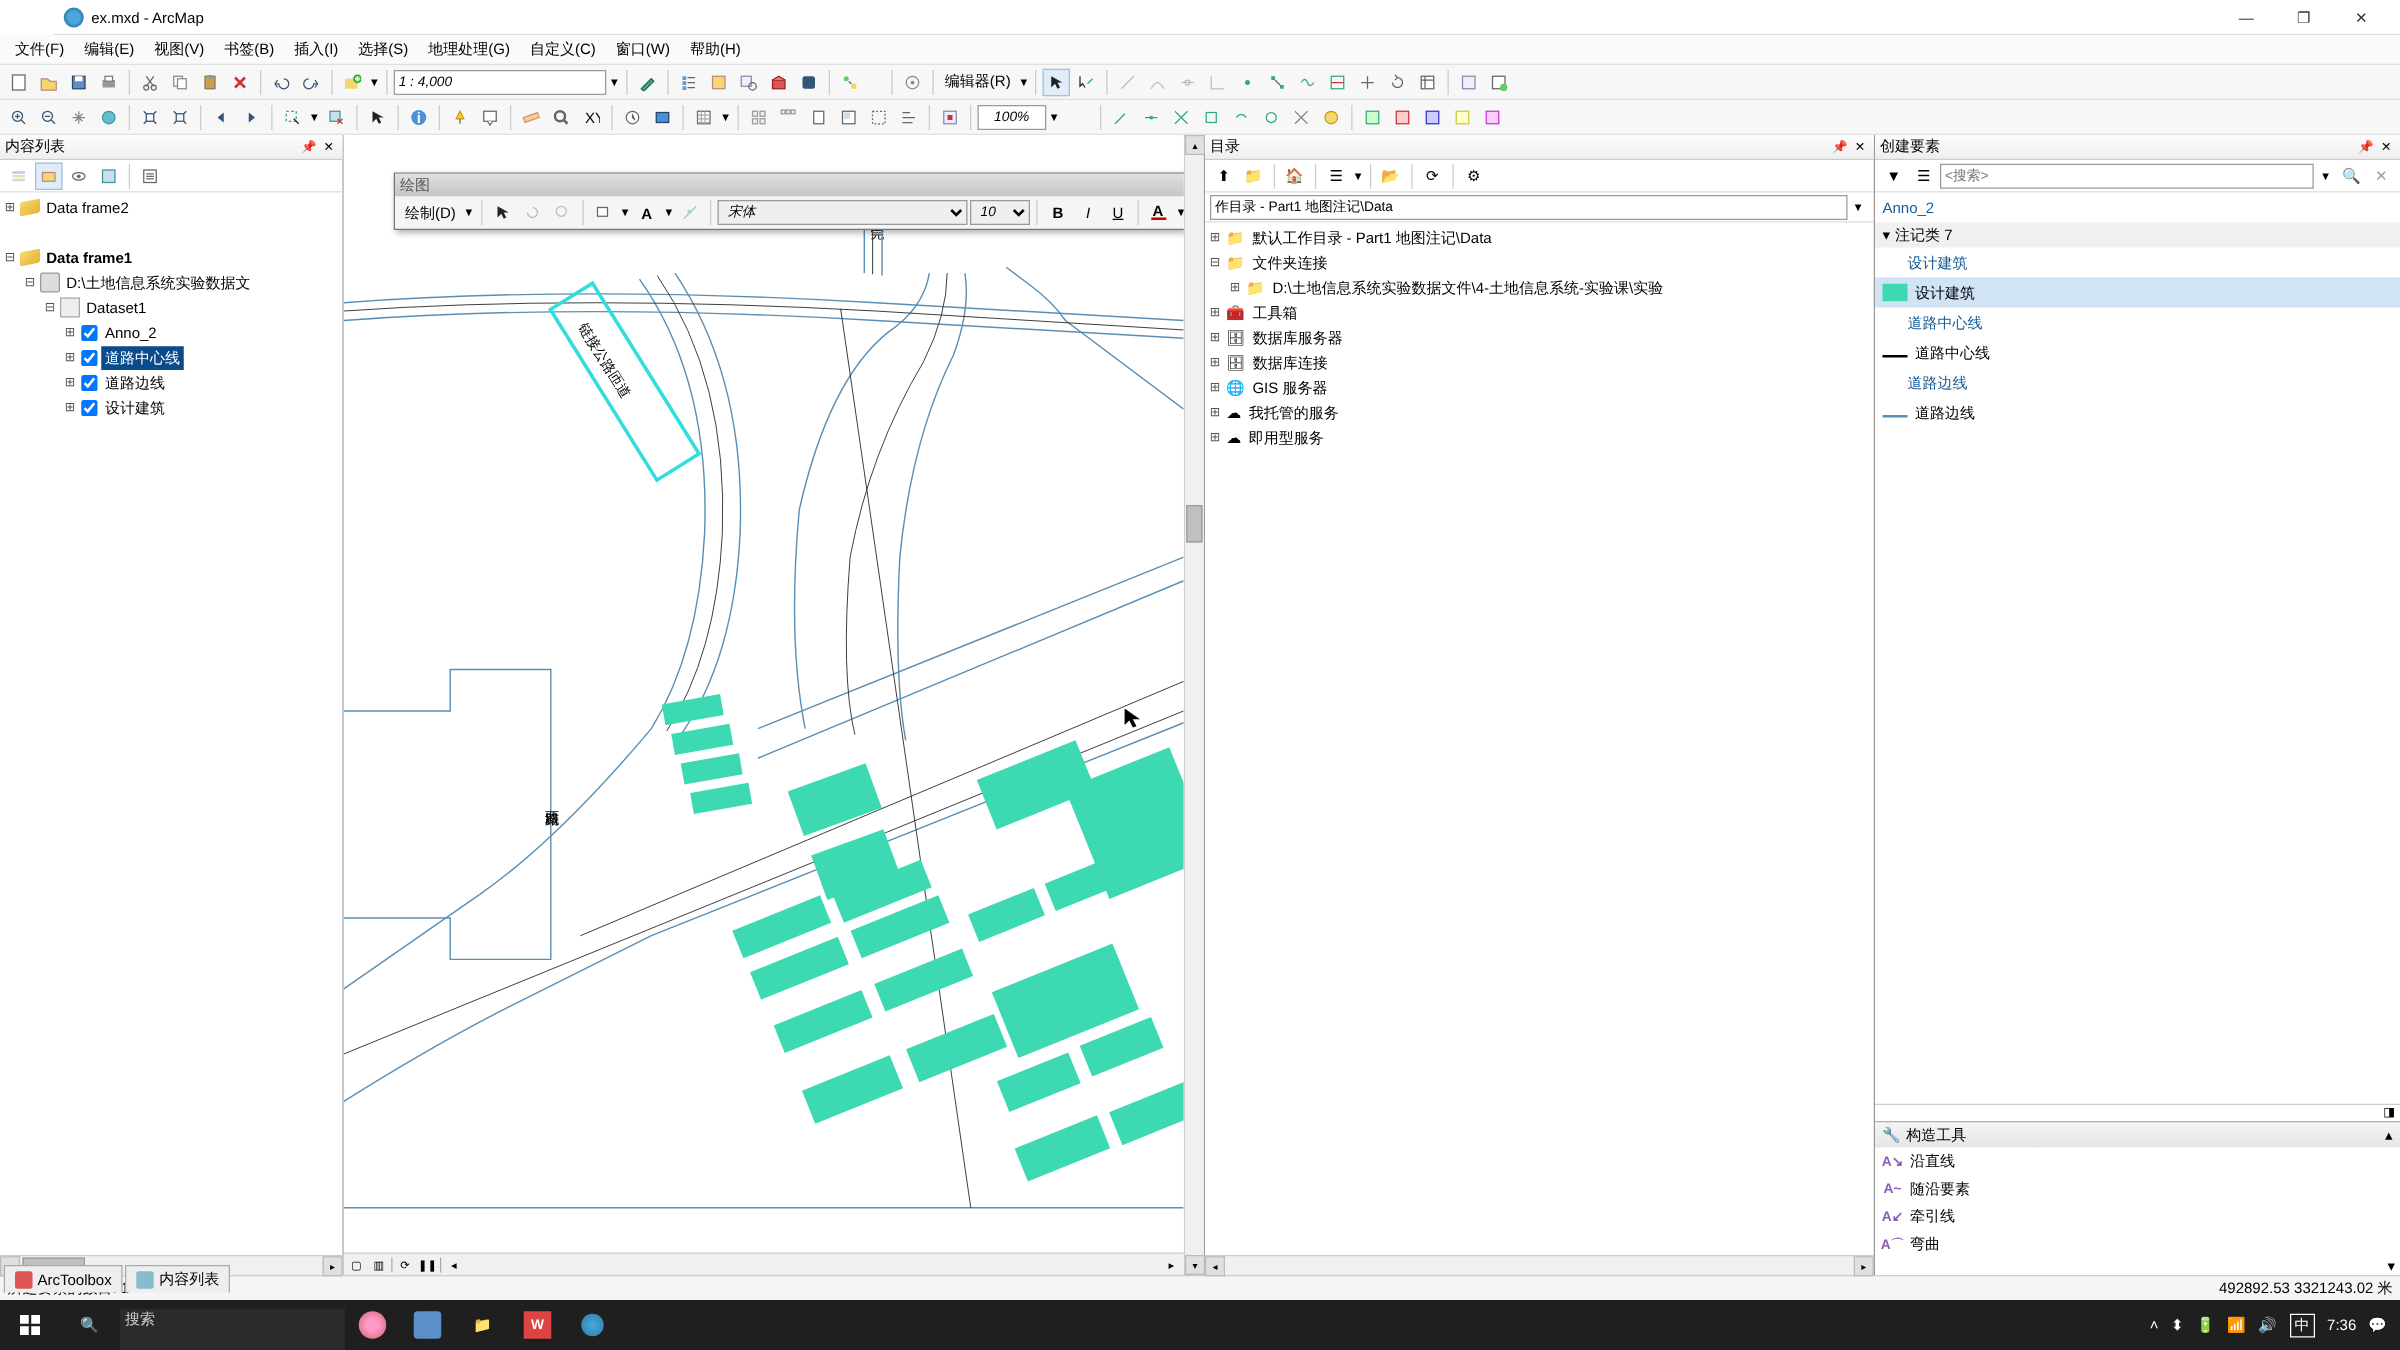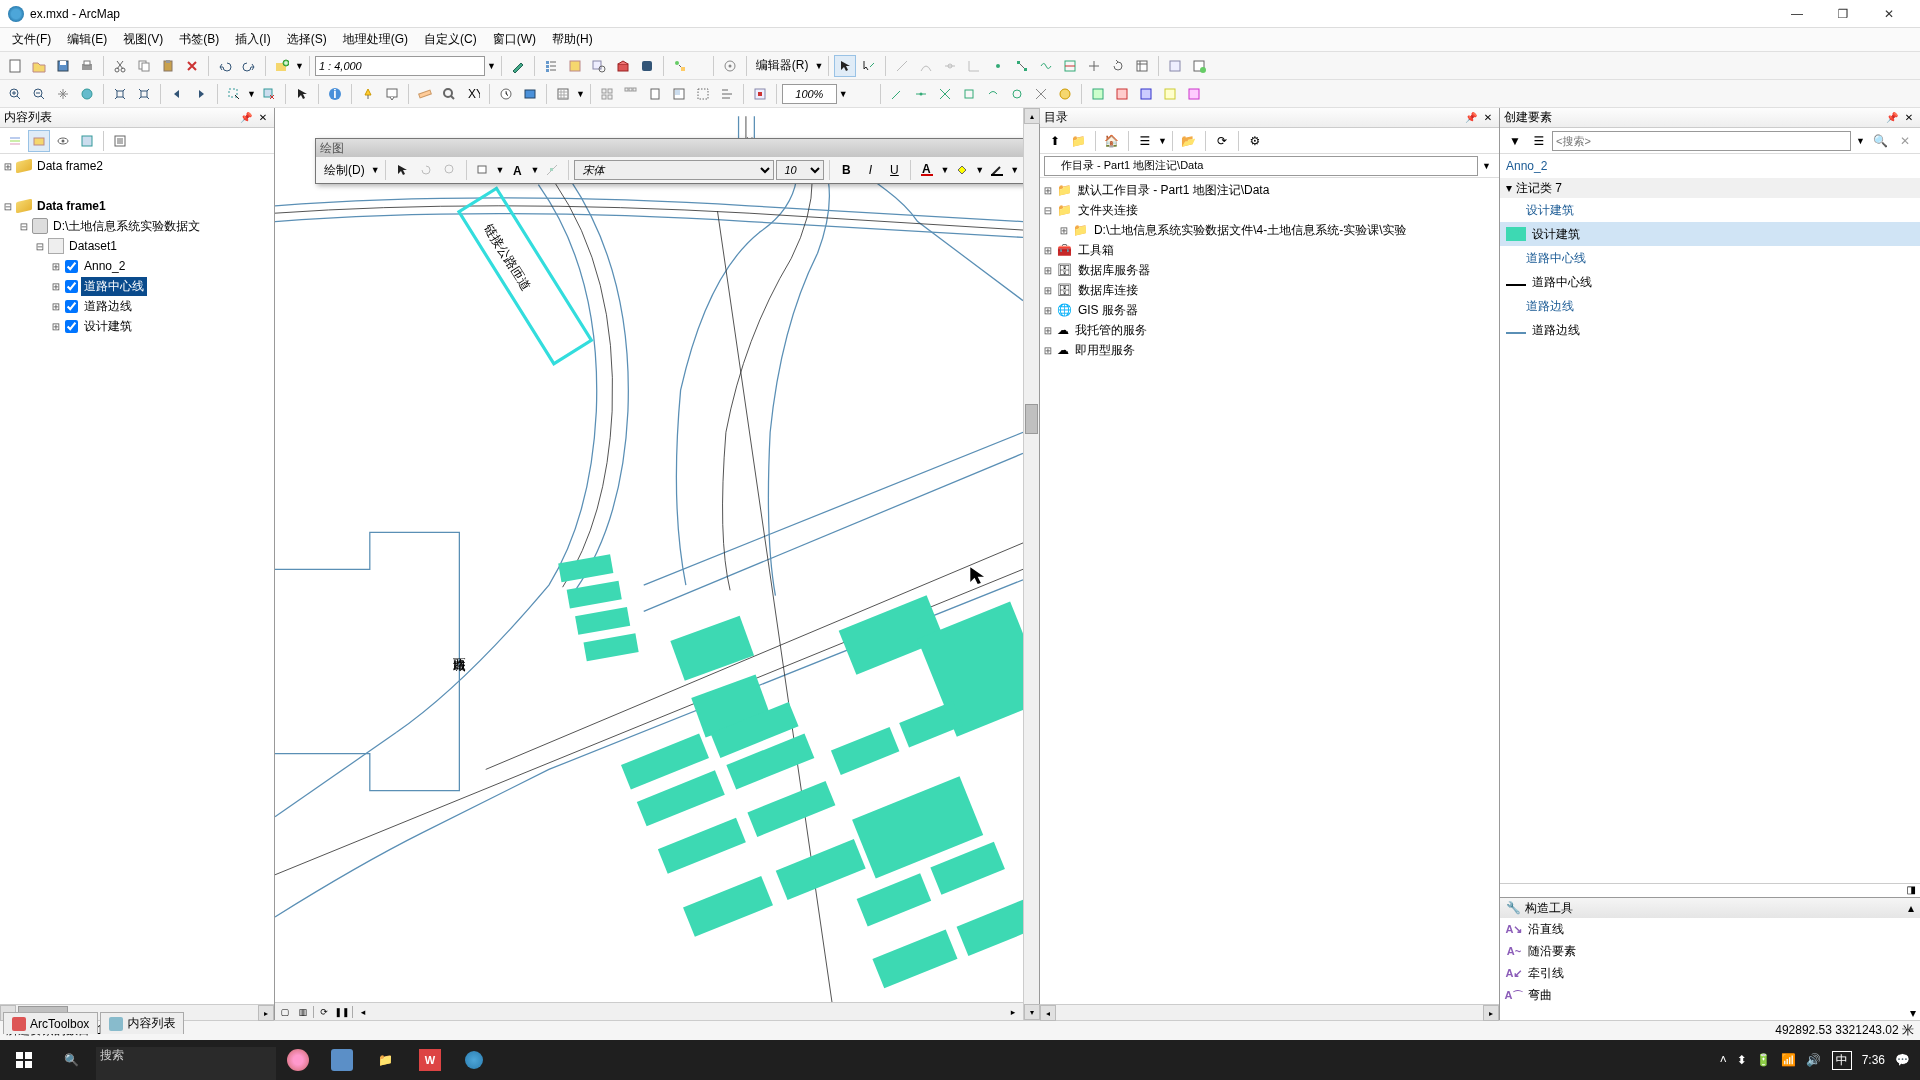--- a/index.html
+++ b/index.html
@@ -1,18 +1,18 @@
 <!DOCTYPE html>
 <html><head>
 <meta charset="utf-8">
 <style>
 * { box-sizing: border-box; margin: 0; padding: 0; font-family: 'Microsoft YaHei', sans-serif; font-size: 12px; }
 body { background: #fff; width: 1920px; height: 1080px; overflow: hidden; position: relative; }
 
-.titlebar { height: 28px; background: #fff; display: flex; align-items: center; padding: 0 8px; border-bottom: 1px solid #ddd; }
+.titlebar { height: 28px; background: #fff; display: flex; align-items: center; padding: 0 8px; border-bottom: 1px solid #ddd; margin-left: 43px; }
 .titlebar .appicon { width: 16px; height: 16px; background: radial-gradient(circle, #4da6d9 40%, #2b7db0 70%); border-radius: 50%; margin-right: 6px; }
 .titlebar .title { flex: 1; }
 .titlebar .winbtn { width: 46px; height: 28px; display: flex; align-items: center; justify-content: center; color: #333; }
 
 .menubar { height: 24px; display: flex; align-items: center; padding: 0 4px; border-bottom: 1px solid #e0e0e0; background: #fafafa; }
 .menubar span { padding: 3px 8px; cursor: default; }
 
 .toolbar-row { height: 28px; display: flex; align-items: center; padding: 0 4px; background: #f7f7f7; border-bottom: 1px solid #e0e0e0; gap: 2px; }
 .tb-btn { width: 22px; height: 22px; display: flex; align-items: center; justify-content: center; border: 1px solid transparent; cursor: pointer; }
 .tb-sep { width: 1px; height: 20px; background: #ccc; margin: 0 3px; }
@@ -44,24 +44,24 @@
 .scrollbar-v { width: 16px; background: #f0f0f0; border-left: 1px solid #ccc; display: flex; flex-direction: column; }
 .scroll-btn { width: 16px; height: 16px; background: #e0e0e0; border: 1px solid #bbb; display: flex; align-items: center; justify-content: center; font-size: 8px; }
 .scroll-track { flex: 1; position: relative; }
 .scroll-thumb-v { position: absolute; left: 1px; right: 1px; background: #c0c0c0; border: 1px solid #999; }
 
 .draw-toolbar { position: absolute; top: 30px; left: 40px; width: 830px; background: #f5f5f5; border: 1px solid #777; box-shadow: 2px 2px 5px rgba(0,0,0,.3); z-index: 10; }
 .draw-title { height: 18px; background: linear-gradient(#e0e0e0, #c5c5c5); display: flex; align-items: center; padding: 0 4px; font-size: 11px; color: #555; }
 .draw-title span:first-child { flex: 1; }
 .draw-body { height: 26px; display: flex; align-items: center; padding: 0 4px; gap: 2px; }
 
-.catalog { width: 460px; border-right: 1px solid #999; }
+.catalog { width: 536px; border-right: 1px solid #999; }
 .cat-tools { height: 26px; display: flex; align-items: center; padding: 0 4px; gap: 2px; border-bottom: 1px solid #ddd; }
 .cat-path { height: 24px; display: flex; align-items: center; padding: 0 4px; border-bottom: 1px solid #ddd; }
-.cat-path input { flex: 1; height: 20px; border: 1px solid #999; padding: 0 16px; font-size: 11px; }
+.cat-path input { flex: 1; height: 20px; border: 1px solid #999; padding: 0 3px; font-size: 11px; }
 .cat-tree { flex: 1; overflow: auto; padding: 2px; }
 
 .create { width: 420px; }
 .create-tools { height: 26px; display: flex; align-items: center; padding: 0 4px; gap: 2px; border-bottom: 1px solid #ddd; }
 .create-tools input { flex: 1; height: 20px; border: 1px solid #999; padding: 0 3px; font-size: 11px; }
 .create-list { flex: 1; overflow: auto; }
 .create-item { height: 24px; display: flex; align-items: center; padding: 0 6px; cursor: pointer; }
 .create-item.sel { background: #d0e4f5; }
 .create-item .sym { width: 20px; height: 14px; margin-right: 6px; }
 .create-group { height: 20px; background: #f0f0f0; padding: 0 6px; display: flex; align-items: center; font-size: 11px; }

